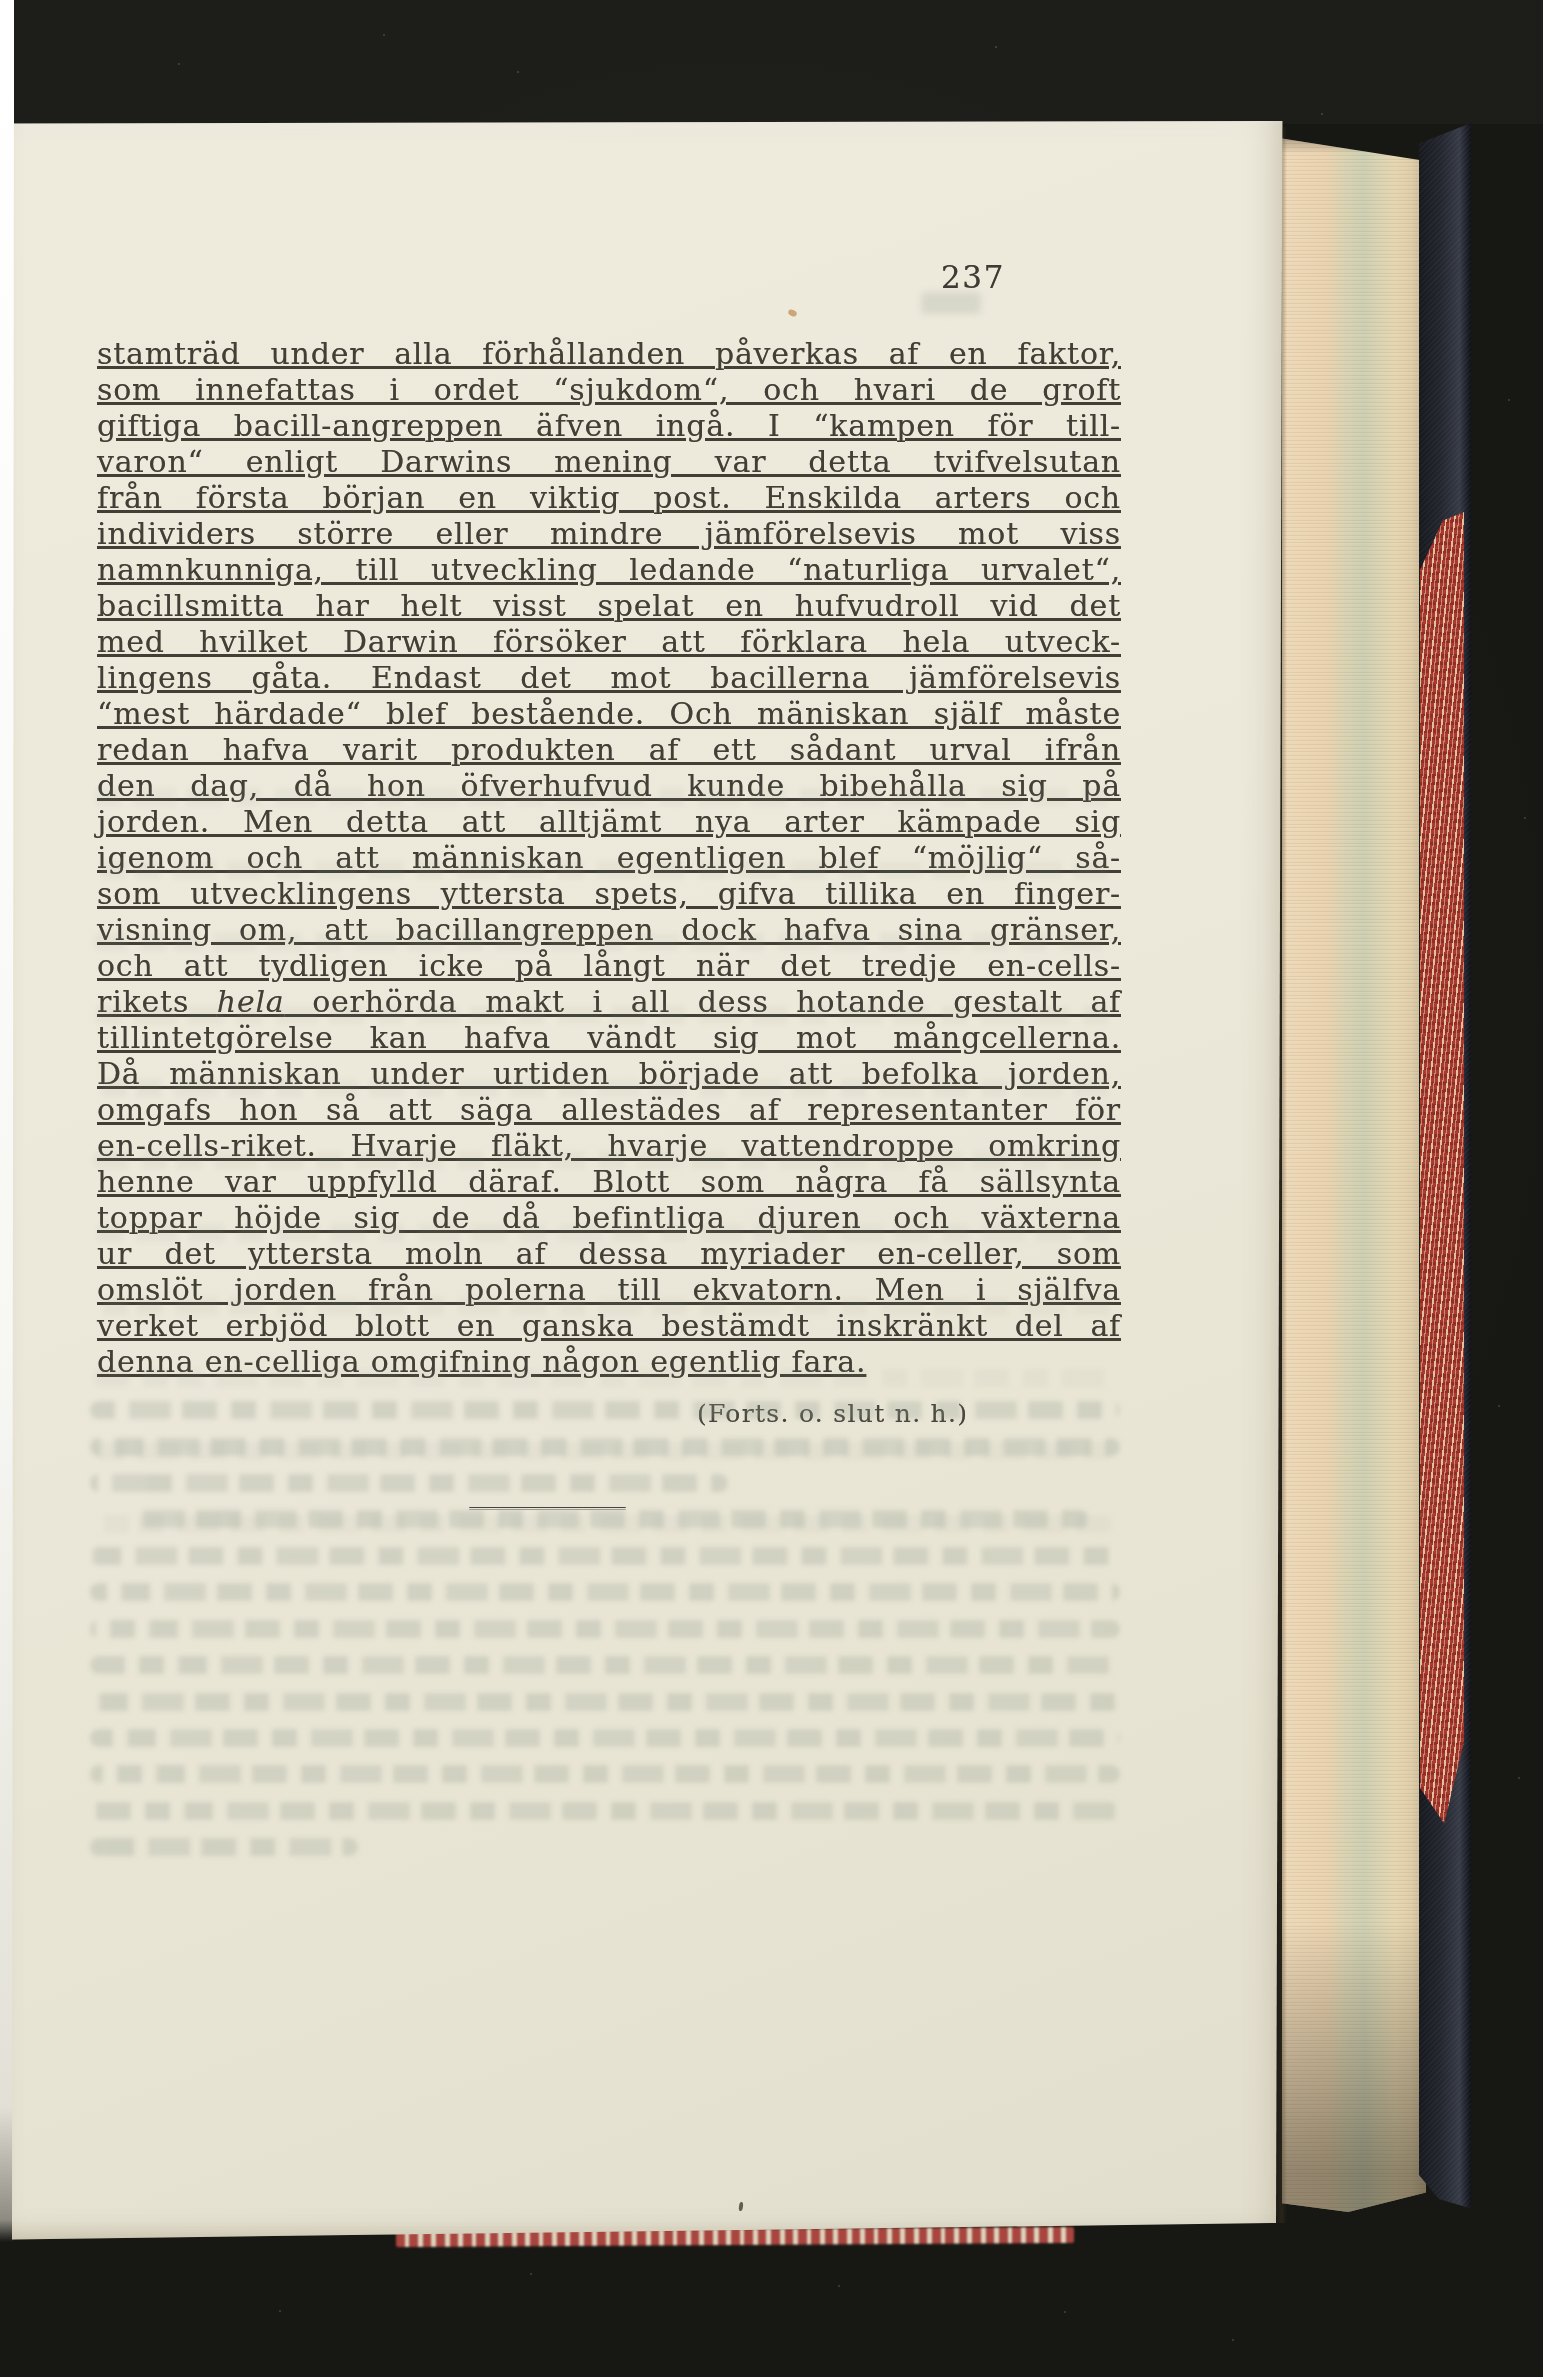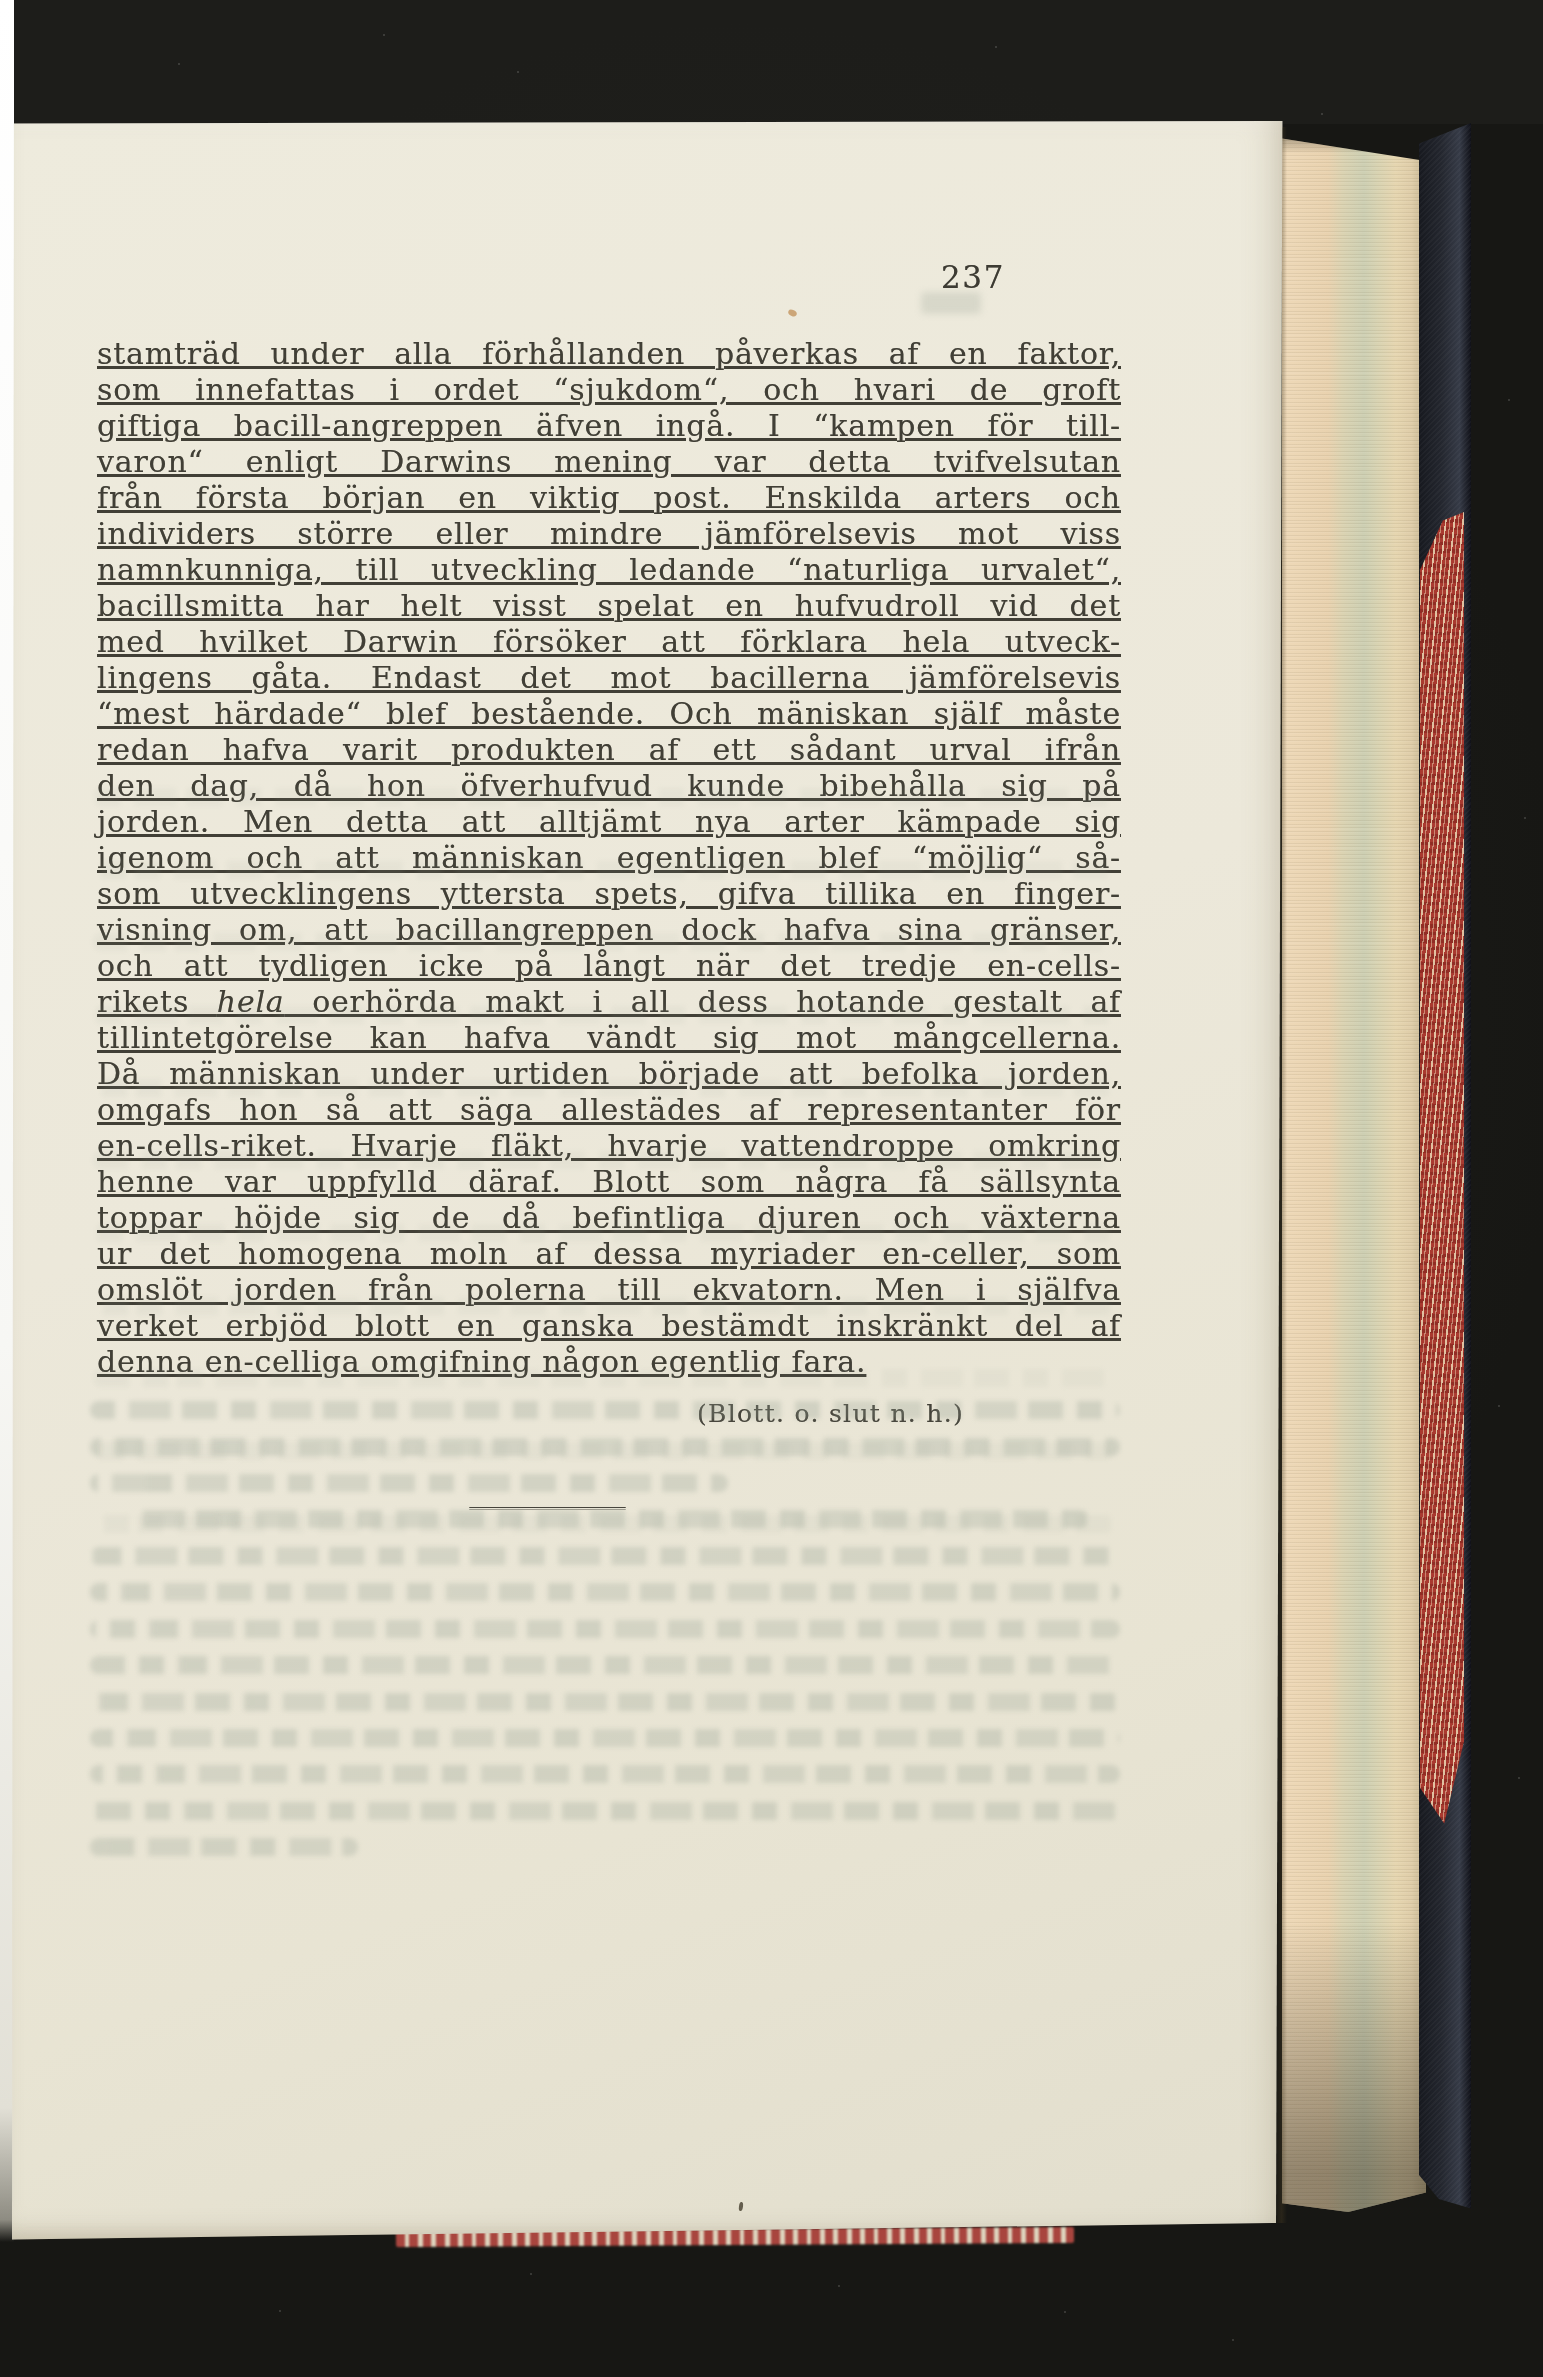--- a/index.html
+++ b/index.html
@@ -162,27 +162,27 @@
         <div class="tline">som utvecklingens yttersta spets, gifva tillika en finger-</div>
         <div class="tline">visning om, att bacillangreppen dock hafva sina gränser,</div>
         <div class="tline">och att tydligen icke på långt när det tredje en-cells-</div>
         <div class="tline">rikets <i>hela</i> oerhörda makt i all dess hotande gestalt af</div>
         <div class="tline">tillintetgörelse kan hafva vändt sig mot mångcellerna.</div>
         <div class="tline">Då människan under urtiden började att befolka jorden,</div>
         <div class="tline">omgafs hon så att säga allestädes af representanter för</div>
         <div class="tline">en-cells-riket. Hvarje fläkt, hvarje vattendroppe omkring</div>
         <div class="tline">henne var uppfylld däraf. Blott som några få sällsynta</div>
         <div class="tline">toppar höjde sig de då befintliga djuren och växterna</div>
-        <div class="tline">ur det homogena moln af dessa myriader en-celler, som</div>
+        <div class="tline">ur det yttersta moln af dessa myriader en-celler, som</div>
         <div class="tline">omslöt jorden från polerna till ekvatorn. Men i själfva</div>
         <div class="tline">verket erbjöd blott en ganska bestämdt inskränkt del af</div>
         <div class="tline para-end">denna en-celliga omgifning någon egentlig fara.</div>
       </div>
 
-    <div class="continuation">(Blott. o. slut n. h.)</div>
+    <div class="continuation">(Forts. o. slut n. h.)</div>
     <div class="end-rule"></div>
 
     <div id="ghost-block">
         <div class="gline" style="top: 1280px; left: 78px; width: 1030px; background-position: 0px 0px; opacity: 0.55;"></div>
         <div class="gline" style="top: 1317px; left: 78px; width: 1030px; background-position: 28.5px 0px; opacity: 0.55;"></div>
         <div class="gline" style="top: 1353px; left: 78px; width: 638px; background-position: 57px 0px; opacity: 0.55;"></div>
         <div class="gline" style="top: 1389px; left: 119px; width: 958px; background-position: 85px 0px; opacity: 0.55;"></div>
         <div class="gline" style="top: 1426px; left: 78px; width: 1030px; background-position: 6.4px 0px; opacity: 0.55;"></div>
         <div class="gline" style="top: 1462px; left: 78px; width: 1030px; background-position: 35px 0px; opacity: 0.55;"></div>
         <div class="gline" style="top: 1499px; left: 78px; width: 1030px; background-position: 63px 0px; opacity: 0.55;"></div>

